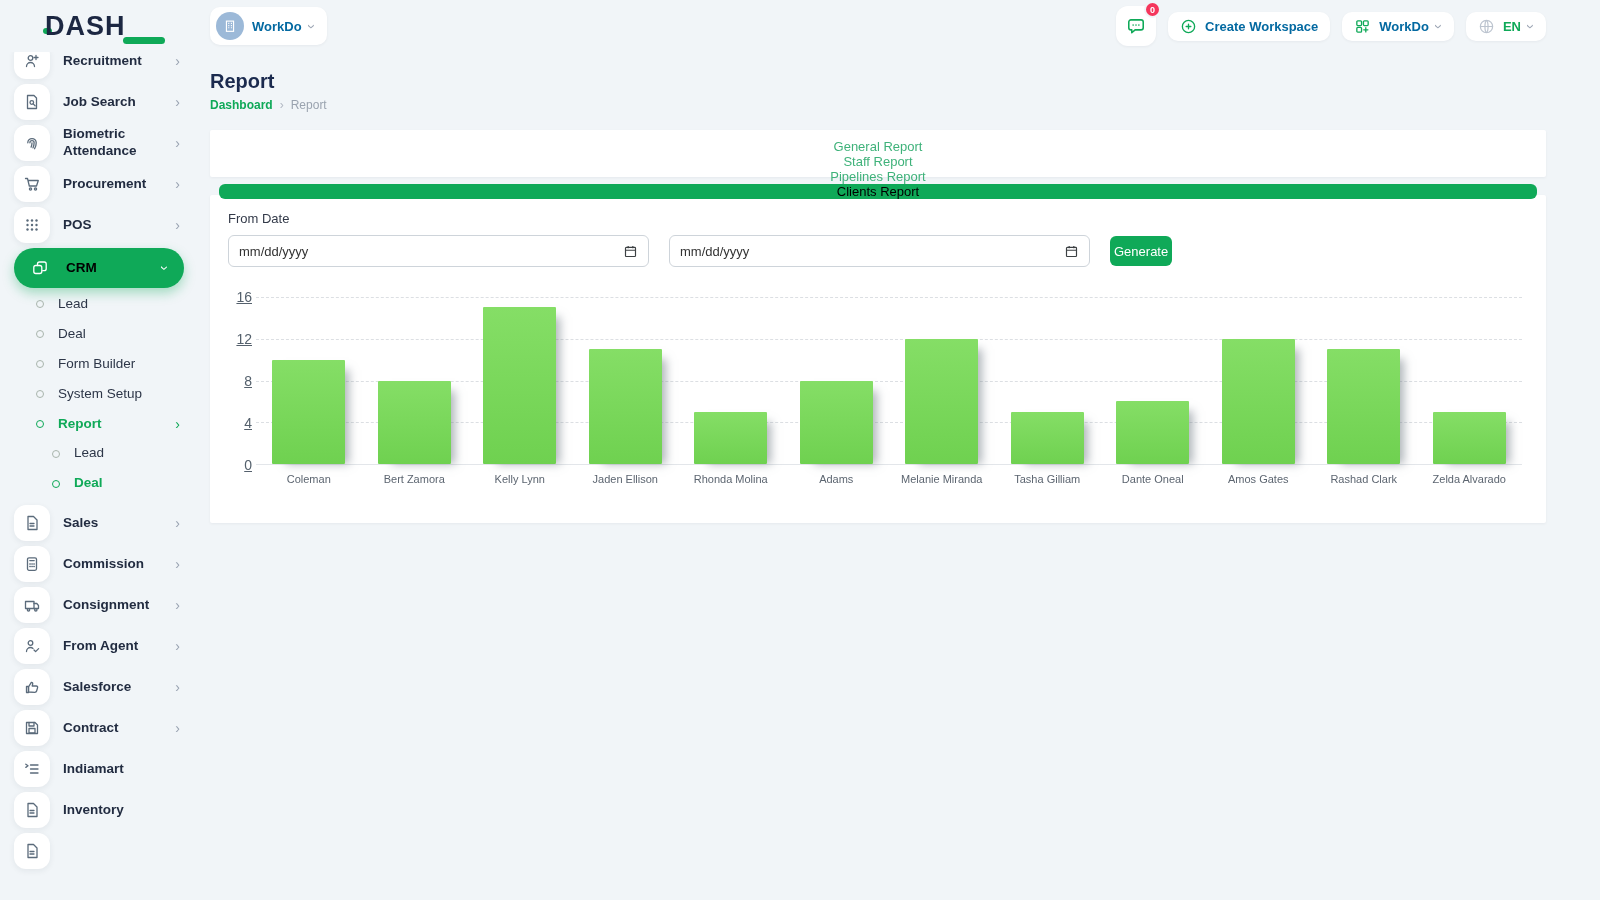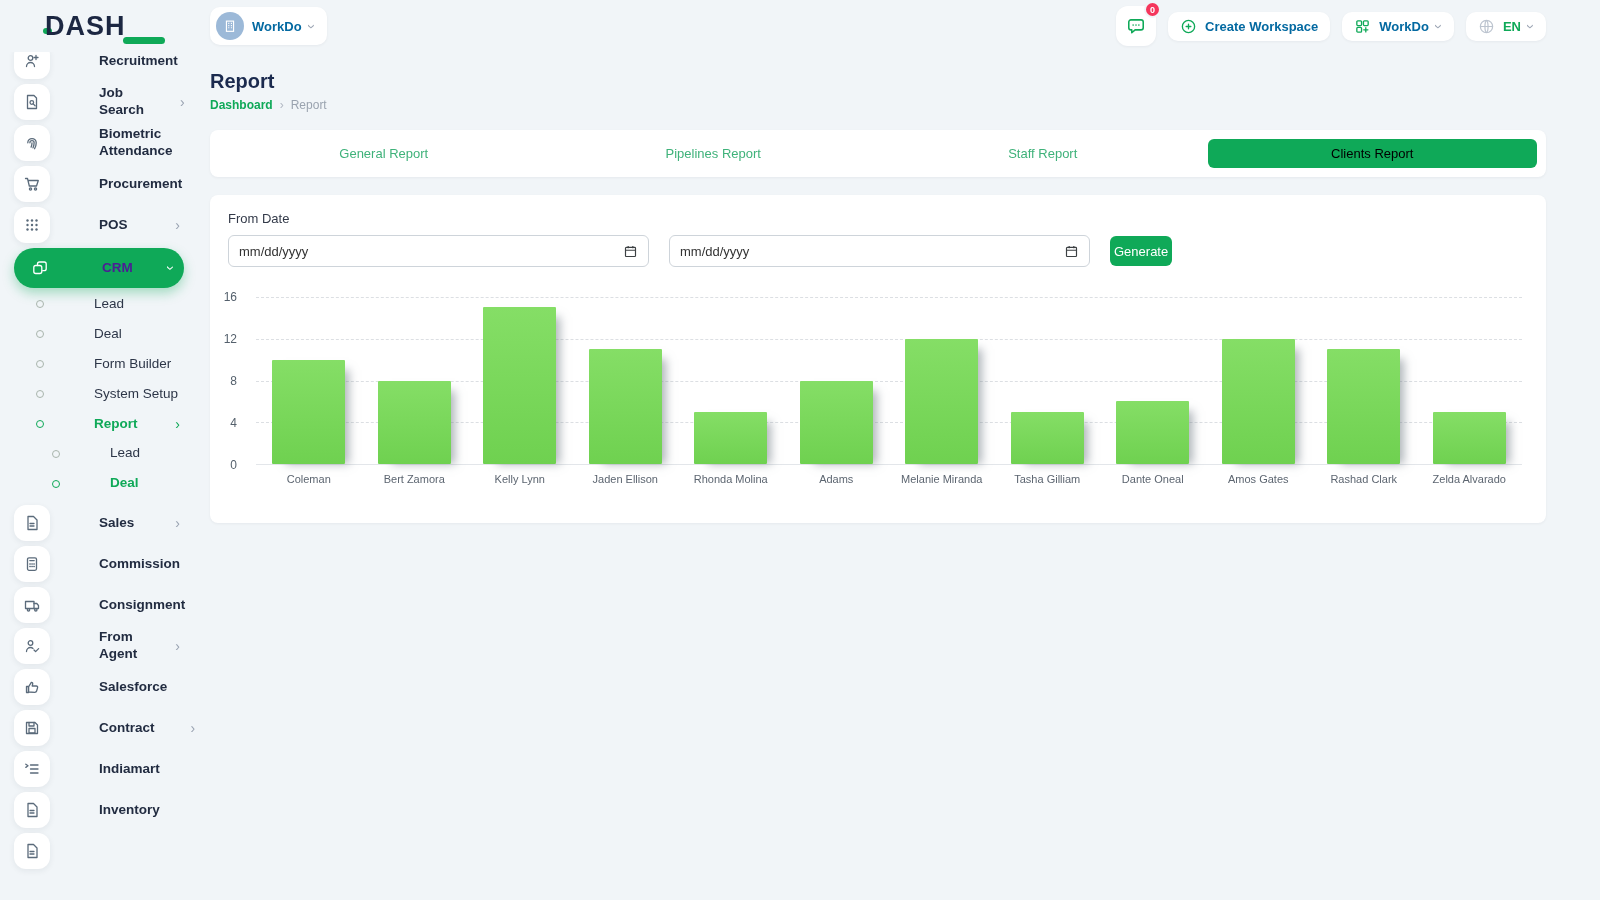--- a/index.html
+++ b/index.html
@@ -36,63 +36,63 @@
   .hlabel { font-size:13px; font-weight:600; color:#0369a1; }
   .chev { color:#9aa3b2; font-size:15px; line-height:1; display:inline-block; }
   .chev.down { transform:rotate(90deg); }
   .header-right { margin-left:auto; display:flex; align-items:center; gap:12px; }
   .msg-tile { width:40px; height:40px; border-radius:12px; background:#fff; display:flex; align-items:center; justify-content:center; position:relative; box-shadow:0 1px 3px rgba(16,24,40,.05); cursor:pointer; }
   .badge { position:absolute; top:-5px; right:-5px; min-width:17px; height:17px; border-radius:9px; background:#f5365c; color:#fff; font-size:9px; font-weight:700; display:flex; align-items:center; justify-content:center; border:2px solid #f1f5f8; }
   .lang-code { font-size:13px; font-weight:700; color:var(--primary); }
 
   
   .sidebar { position:absolute; top:52px; left:0; bottom:0; width:198px; padding:0 14px; overflow:hidden; }
-  .s-item { display:flex; align-items:center; margin-bottom:5px; cursor:pointer;gap:36px; }
+  .s-item { display:flex; align-items:center; margin-bottom:5px; cursor:pointer; }
   .s-item.lvl0:first-child { margin-top:-9px; }
   .tile { width:36px; height:36px; min-width:36px; border-radius:12px; background:#fff; display:flex; align-items:center; justify-content:center; color:#5b6b7b; box-shadow:0 2px 6px rgba(30,41,59,.07); }
   .s-label { flex:1; margin-left:13px; font-size:13.5px; font-weight:600; color:#222c41; line-height:1.25; }
   .s-item .chev { font-size:14px; margin-right:4px; }
   .s-item.active.lvl0 { background:var(--primary); border-radius:20px; height:40px; padding:0 12px 0 8px; box-shadow:0 5px 12px rgba(15,169,88,.35); margin:3px 0 8px; }
   .s-item.active.lvl0 .tile { background:transparent; box-shadow:none; color:#fff; }
-  .s-item.active.lvl0 .s-label { color:#4c1d95; margin-left:8px; }
+  .s-item.active.lvl0 .s-label { color:#000000; margin-left:8px; }
   .s-item.active.lvl0 .chev { color:#fff; }
   .s-item.lvl1 { margin:0 0 13px 22px; }
   .s-item.lvl2 { margin:0 0 13px 38px; }
   .bullet { width:8px; height:8px; min-width:8px; border-radius:50%; border:1.5px solid #a9b5ad; }
   .s-item.lvl1 .s-label, .s-item.lvl2 .s-label { font-weight:500; font-size:13.5px; color:#2d3648; margin-left:14px; }
   .s-item.sub-active .s-label { color:var(--primary) !important; font-weight:600; }
   .s-item.sub-active .bullet { border-color:var(--primary); }
   .s-item.sub-active .chev { color:var(--primary); }
 
   
   .main { position:absolute; left:210px; top:52px; right:54px; bottom:0; padding-top:18px; }
   .page-title { font-size:20px; font-weight:700; color:var(--dark); margin-bottom:5px; }
   .breadcrumb { display:flex; align-items:center; gap:7px; font-size:12px; }
   .bc-link { color:var(--primary); font-weight:600; cursor:pointer; }
   .bc-sep { color:#b3bac4; font-size:12px; }
   .bc-current { color:#9aa3af; }
 
-  .card { background:#fff; border-radius:8px; box-shadow:0 1px 3px rgba(16,24,40,.05); }
+  .card { background:#fff; border-radius:2px; box-shadow:0 1px 3px rgba(16,24,40,.05);flex-direction:column; }
   .tabs-card { margin-top:18px; height:47px; display:flex; padding:9px; }
   .tab { flex:1; display:flex; align-items:center; justify-content:center; font-size:13px; font-weight:500; color:var(--link); border-radius:6px; cursor:pointer; }
   .tab.active { background:var(--primary); color:#000000; }
 
   .filter-card { margin-top:18px; height:328px; padding:16px 24px 0 18px; }
   .form-row { display:flex; gap:20px; align-items:flex-end; }
   .field { width:421px; }
   .field-label { display:block; font-size:13px; color:#333a49; margin-bottom:9px; }
   .date-box { height:32px; border:1px solid #ced4da; border-radius:6px; background:#fff; display:flex; align-items:center; justify-content:space-between; padding:0 10px; cursor:pointer; }
   .date-ph { font-size:13px; color:#333; }
   .gen-btn { height:30px; padding:0 4px; border:none; border-radius:6px; background:var(--primary); color:#fff; font-size:13px; font-family:inherit; cursor:pointer; margin-bottom:1px; }
 
   
   .chart-wrap { margin-top:30px; }
   .chart-top { display:flex; }
   .y-axis { width:28px; position:relative; height:168px; }
-  .y-tick { position:absolute; right:19px; transform:translateY(-50%); font-size:12px; color:#54606c; }
+  .y-tick { position:absolute; right:4px; transform:translateY(-50%); font-size:14px; color:#54606c;text-decoration:underline; }
   .plot { flex:1; position:relative; height:168px; border-bottom:1px solid #e3e6ea; }
   .gridline { position:absolute; left:0; right:0; border-top:1px dashed #dcdfe3; }
   .bars { position:absolute; left:0; right:0; top:0; bottom:0; display:flex; align-items:flex-end; }
   .slot { flex:1; display:flex; justify-content:center; align-items:flex-end; height:100%; }
   .bar { width:70%; max-width:73px; border-radius:1px;
          background:linear-gradient(180deg,#85de66,#6fd150);
          box-shadow:9px 5px 9px -5px rgba(110,120,130,.55); }
   .x-labels { display:flex; margin:8px 0 0 28px; }
   .x-label { flex:1; text-align:center; font-size:11px; color:#5c6570; }
 
@@ -352,22 +352,22 @@
 <div class="main">
   <div class="page-title">Report</div>
   <div class="breadcrumb">
     <span class="bc-link">Dashboard</span>
     <span class="bc-sep">›</span>
     <span class="bc-current">Report</span>
   </div>
 
   <div class="card tabs-card">
       <div class="tab">General Report</div>
+      <div class="tab">Staff Report</div>
       <div class="tab">Pipelines Report</div>
-      <div class="tab">Staff Report</div>
       <div class="tab active">Clients Report</div>
     </div>
 
   <div class="card filter-card">
     <div class="form-row">
       <div class="field">
         <span class="field-label">From Date</span>
         <div class="date-box">
           <span class="date-ph">mm/dd/yyyy</span>
           <svg viewBox="0 0 18 18" width="15" height="15" fill="none" stroke="#3c4043" stroke-width="1.4">

